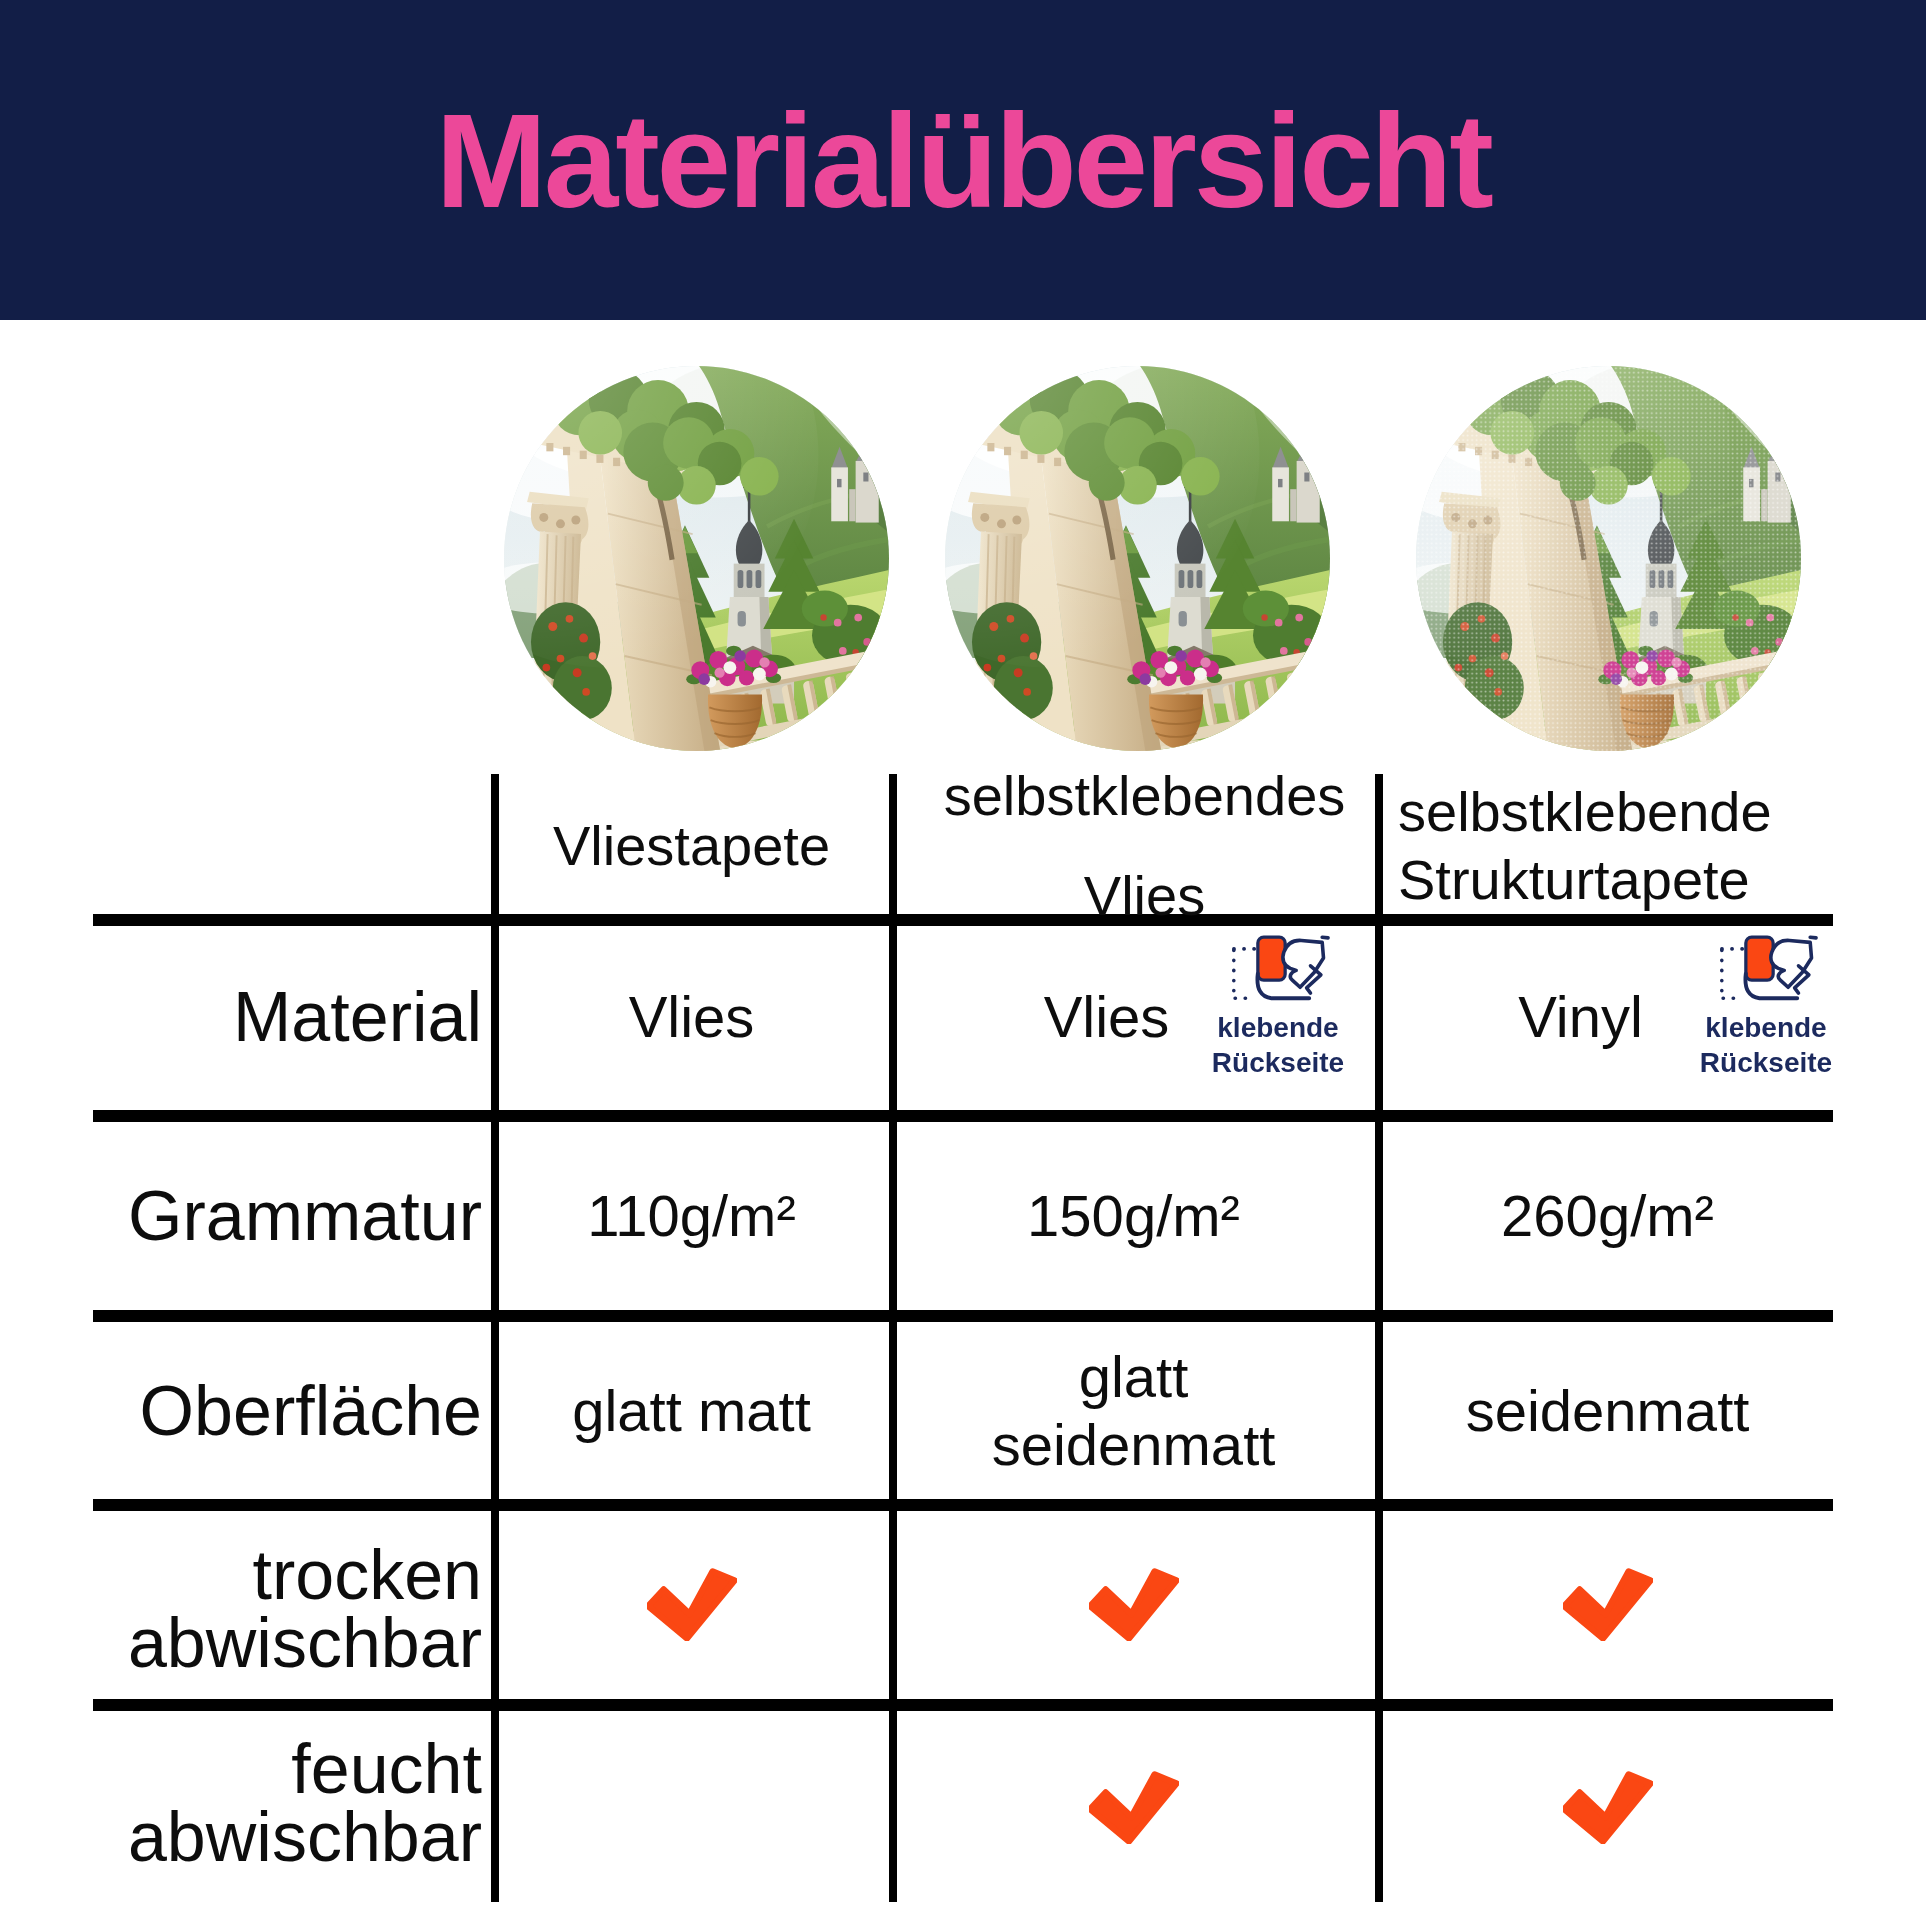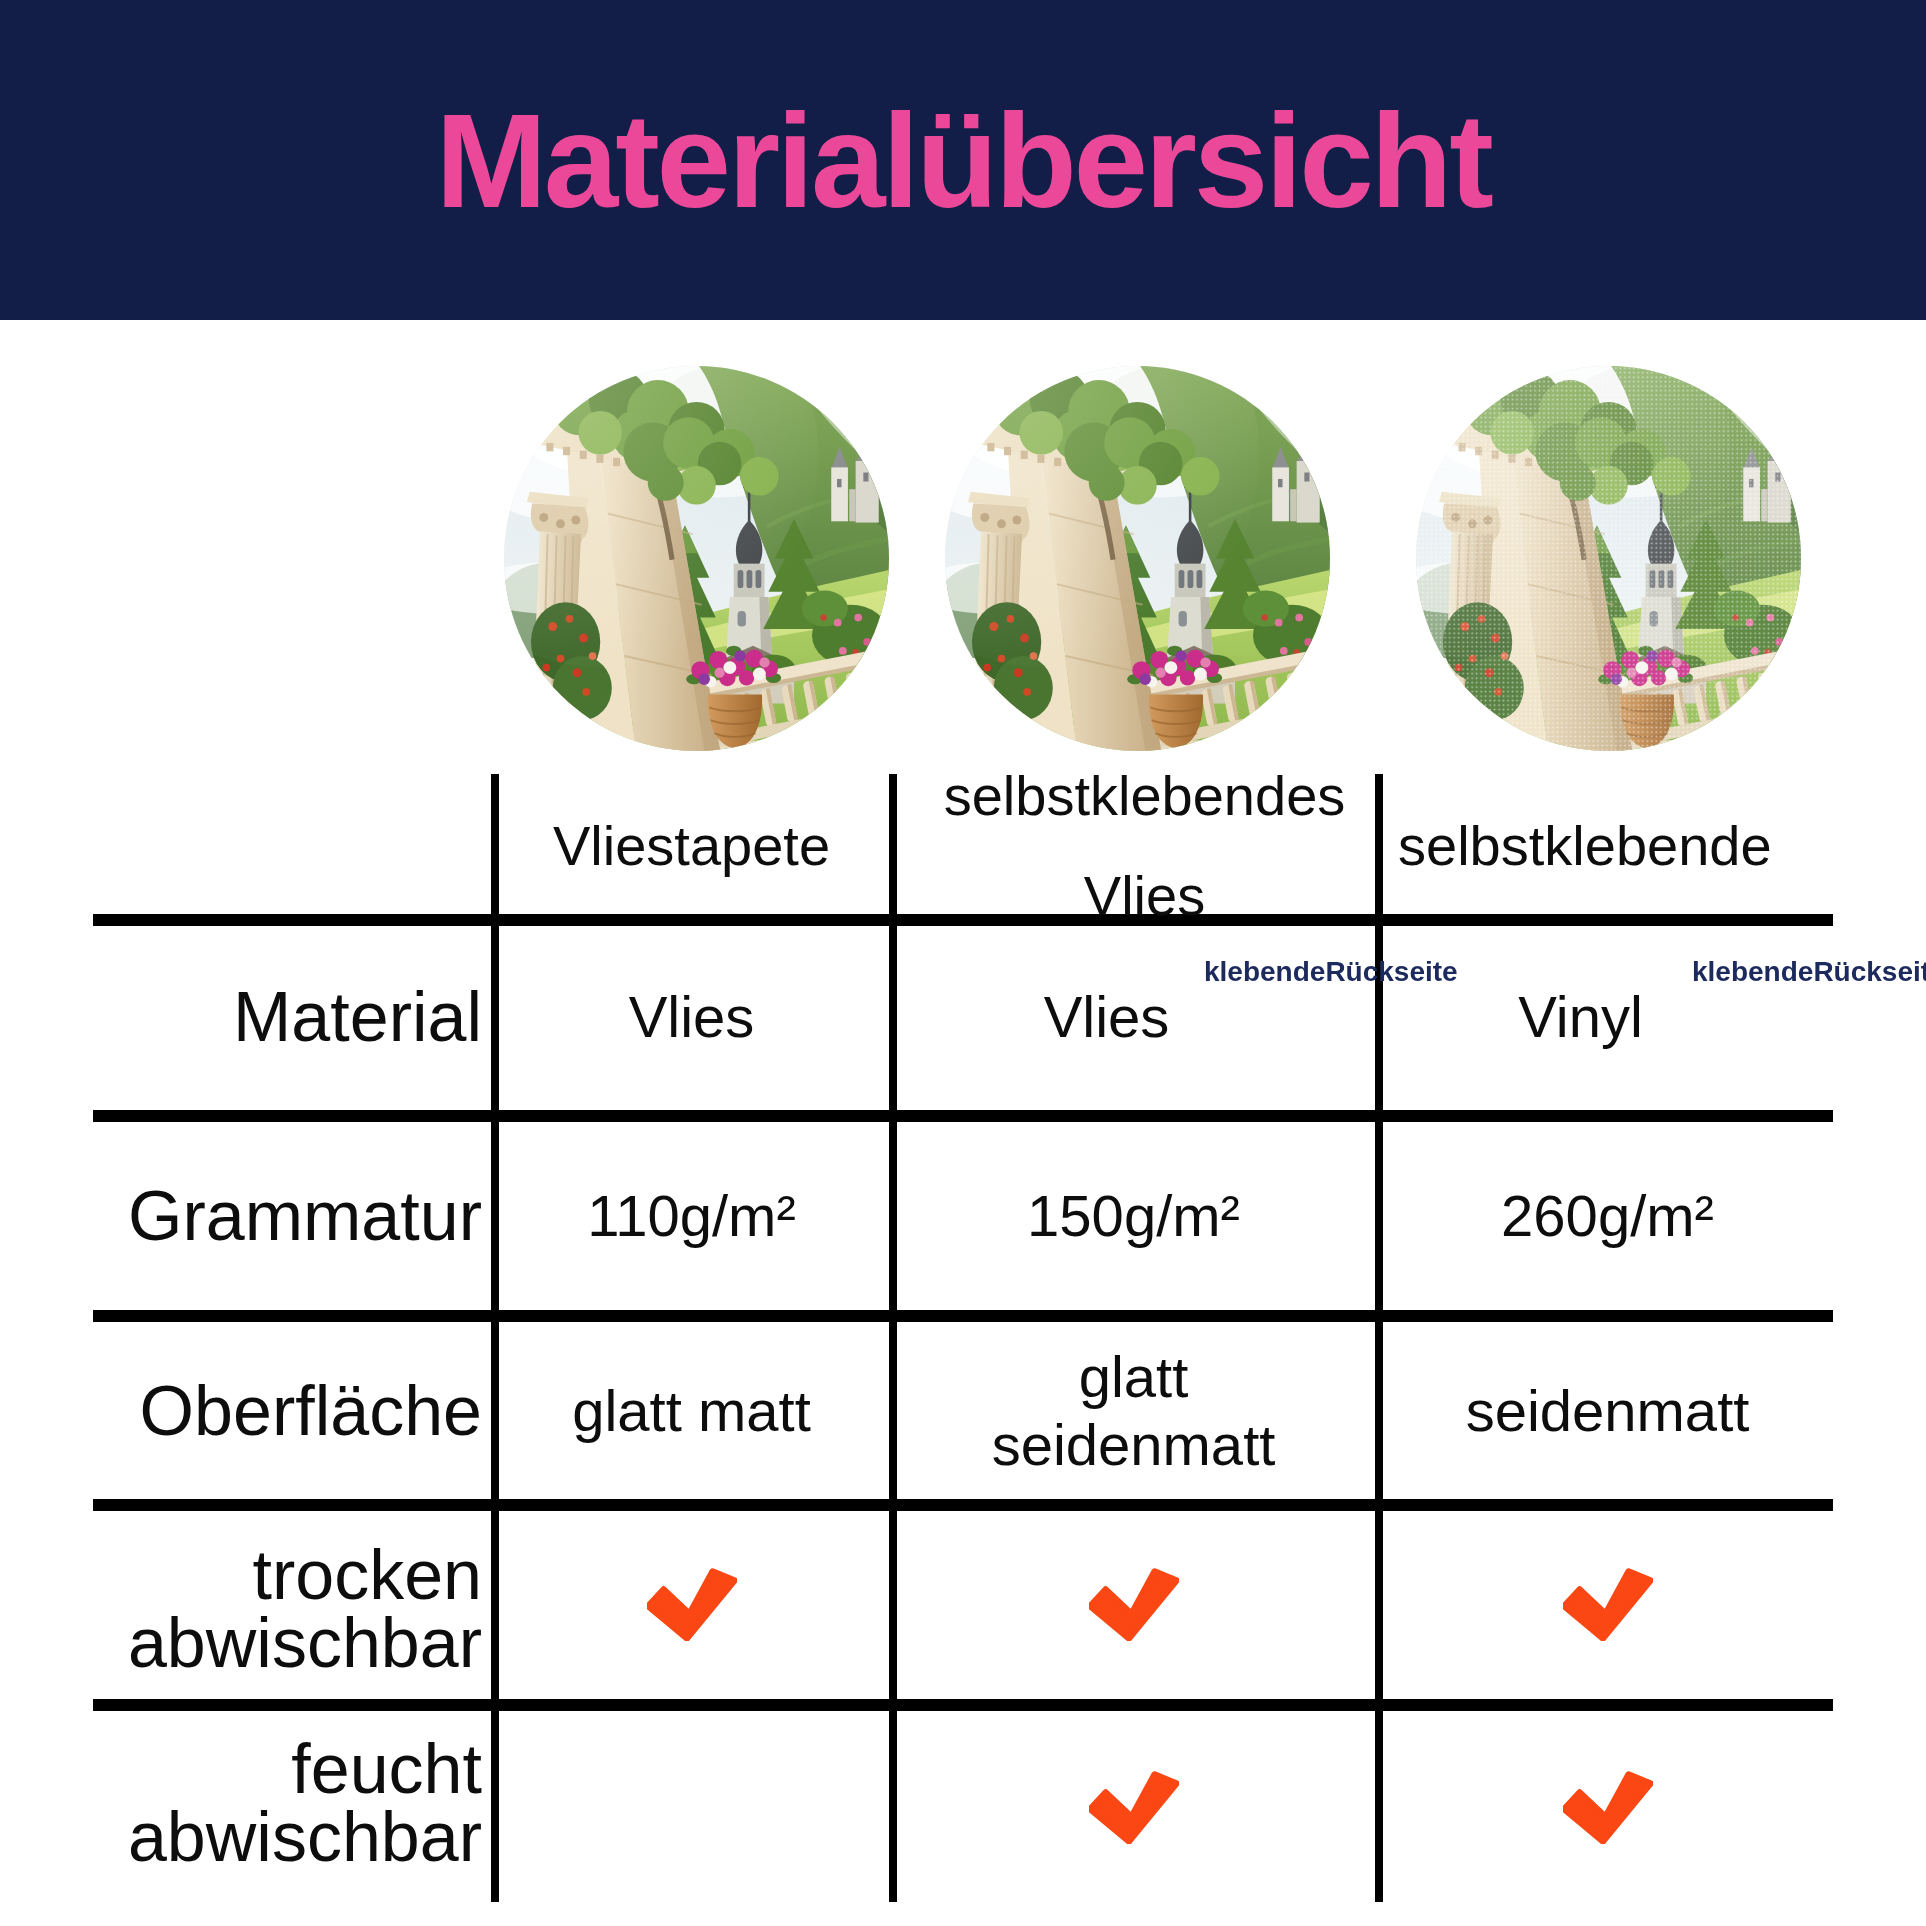--- a/index.html
+++ b/index.html
@@ -47,21 +47,21 @@
   .cell{align-items:center;text-align:center;font-size:58px;}
   .c1{left:498px;width:387px;}
   .c2{left:896px;width:475px;}
   .c3{left:1383px;width:449px;}
   .r-material{top:919px;height:196px;}
   .r-grammatur{top:1116px;height:200px;}
   .r-oberflaeche{top:1316px;height:189px;}
   .cell.with-badge{transform:translateX(-27px);}
 
   
-  .badge{position:absolute;width:148px;display:flex;flex-direction:row;align-items:center;}
+  .badge{position:absolute;width:148px;display:flex;flex-direction:column;align-items:center;}
   .b2{left:1204px;top:932px;}
   .b3{left:1692px;top:932px;}
   .badge svg{width:110px;height:78px;display:block;}
   .badge-line{font-size:28px;line-height:35px;font-weight:700;color:var(--badge-navy);text-align:center;}
 
   
   .check{position:absolute;width:90px;height:76px;}
   .check svg{width:100%;height:100%;display:block;}
   .ck-t1{left:647px;top:1565px;} .ck-t2{left:1089px;top:1565px;} .ck-t3{left:1563px;top:1565px;} .ck-f2{left:1089px;top:1768px;} .ck-f3{left:1563px;top:1768px;}
 
@@ -345,20 +345,21 @@
 
 <div class="colhead ch1">
   <span>Vliestapete</span>
 </div>
 <div class="colhead ch2">
   <span>selbstklebendes</span>
   <span>Vlies</span>
 </div>
 <div class="colhead ch3">
   <span>selbstklebende</span>
+  <span>Strukturtapete</span>
 </div>
 
 <div class="rowlabel rl-material">
   <span>Material</span>
 </div>
 <div class="rowlabel rl-grammatur">
   <span>Grammatur</span>
 </div>
 <div class="rowlabel rl-oberflaeche">
   <span>Oberfläche</span>

